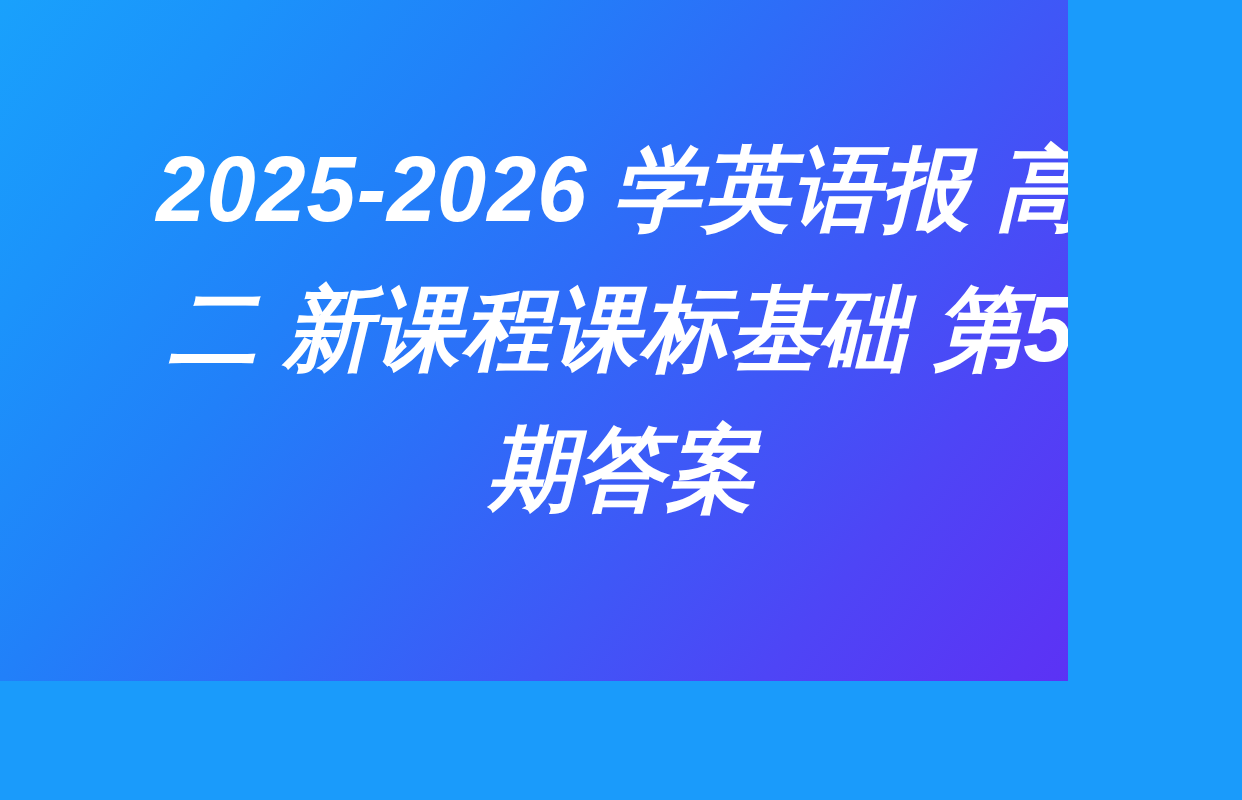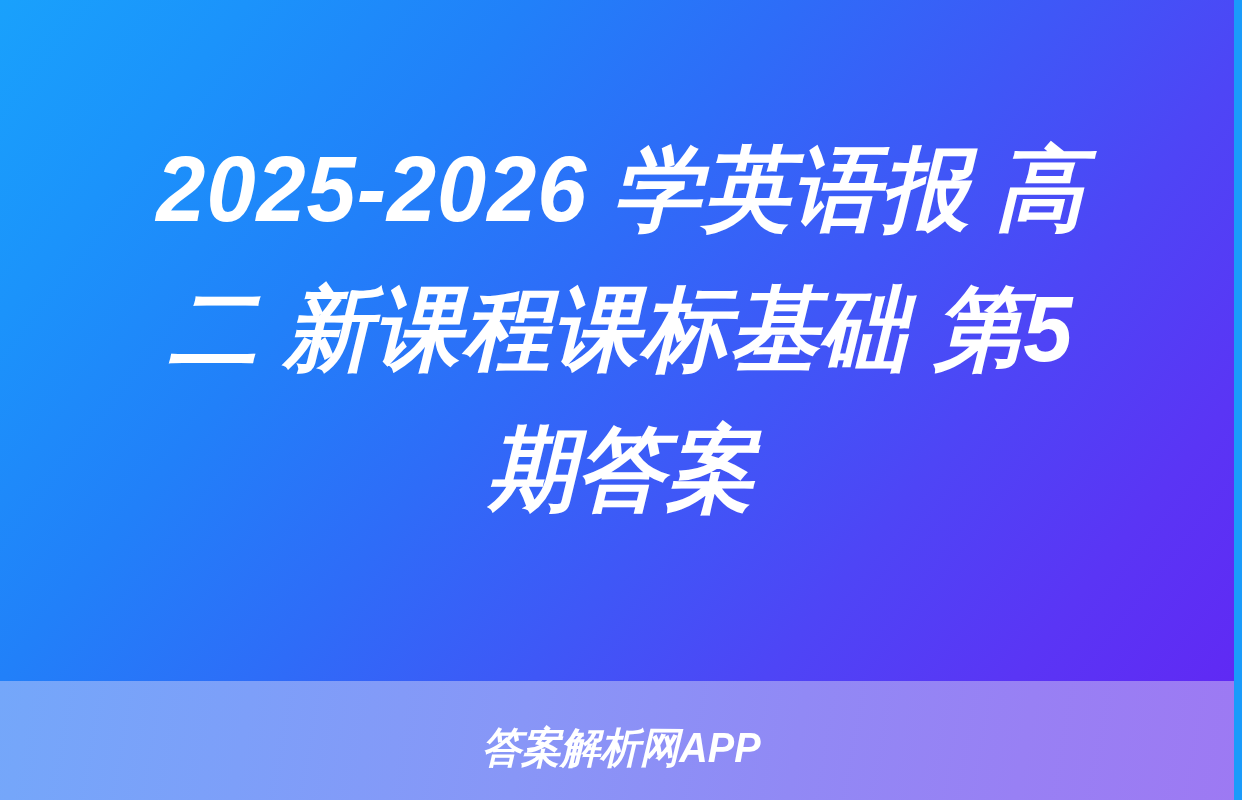--- a/index.html
+++ b/index.html
@@ -10,21 +10,21 @@
     overflow: hidden;
   }
 
   body {
     font-family: "Liberation Sans", "DejaVu Sans", sans-serif;
     background: #1A9BFB;
   }
 
   #poster {
     position: relative;
-    width: 1234px;
+    width: 1068px;
     height: 800px;
     overflow: hidden;
   }
 
   
   #banner {
     position: absolute;
     left: 0;
     top: 0;
     width: 1242px;
@@ -108,17 +108,14 @@
 <div id="poster">
 
   <div id="banner"></div>
 
   <div id="headline">
     <div class="headline-line">2025-2026 学英语报 高</div>
     <div class="headline-line">二 新课程课标基础 第5</div>
     <div class="headline-line">期答案</div>
   </div>
 
-  <div id="footer-band">
-    <div id="footer-brand">答案解析网APP</div>
-  </div>
 
 </div>
 
 </body></html>

